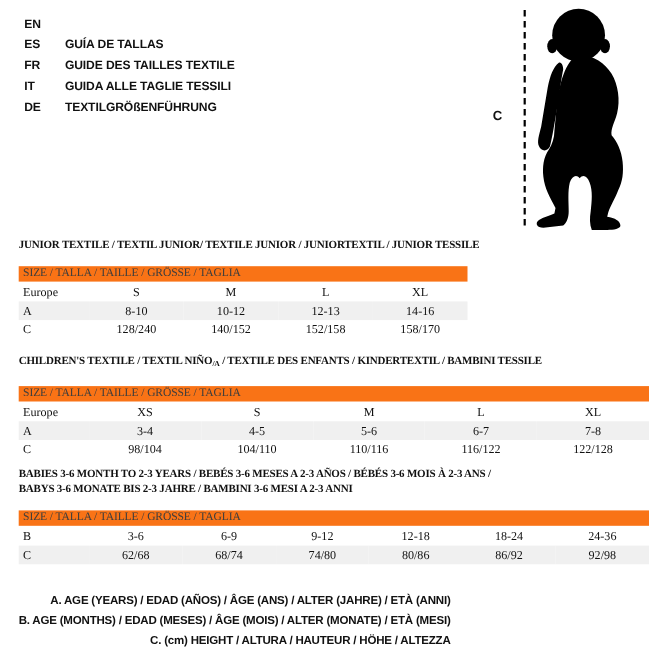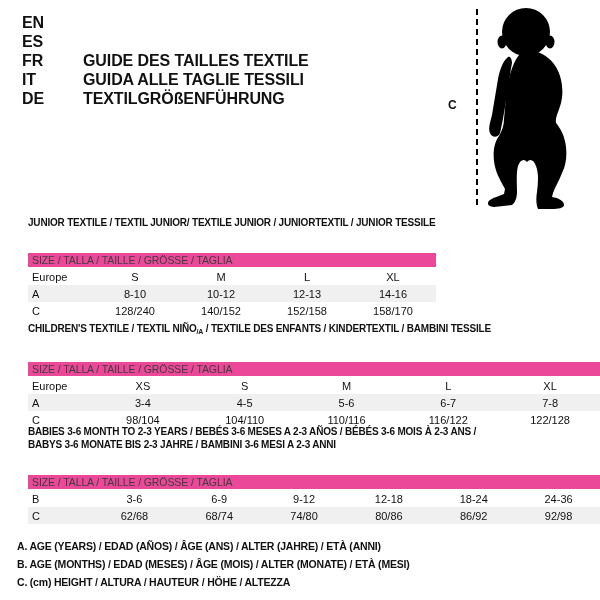--- a/index.html
+++ b/index.html
@@ -3,59 +3,60 @@
 <meta charset="utf-8">
 <style>
   html,body{margin:0;padding:0;}
   body{
     width:600px;height:600px;position:relative;background:#ffffff;
     font-family:"Liberation Sans", sans-serif;color:#111;
     overflow:hidden;
   }
   
   .lang-block{position:absolute;left:22px;top:13px;}
-  .lang-row{display:flex;line-height:19px;font-size:16px;font-weight:bold;letter-spacing:-0.1px;gap:24px;}
+  .lang-row{display:flex;line-height:19px;font-size:11px;font-weight:bold;letter-spacing:-0.1px;}
   .lang-code{width:37px;flex:0 0 37px;}
   
   .figure{position:absolute;left:440px;top:0;width:160px;height:215px;}
   .height-line{position:absolute;left:36px;top:9px;height:196px;width:0;border-left:2px dashed #000;}
   .height-label{position:absolute;left:8px;top:98px;font-size:12px;font-weight:bold;}
   .baby{position:absolute;left:42px;top:5px;}
   
-  .section{position:absolute;left:28px;}
+  .section{position:absolute;left:17px;font-family:Liberation Serif, serif;}
   .sec1{top:216px;width:408px;}
   .sec2{top:322px;width:573px;}
   .sec3{top:425px;width:573px;}
   .section-title{font-size:10px;font-weight:bold;letter-spacing:-0.2px;line-height:13px;white-space:nowrap;}
   .section-title sub{font-size:7px;vertical-align:-2px;}
   .size-bar{
-    margin-top:24px;background:#ec4899;color:#3d3d3d;
+    margin-top:13px;background:#f97316;color:#3d3d3d;
     font-size:10.5px;line-height:14px;height:14px;padding-left:4px;
     letter-spacing:-0.1px;
   }
   table{border-collapse:collapse;table-layout:fixed;margin-top:1px;}
   .sec1 table{width:408px;}
   .sec2 table,.sec3 table{width:573px;}
   td{font-size:11px;height:17px;padding:0;vertical-align:middle;}
   td.label{text-align:left;padding-left:4px;width:60px;}
   td.data{text-align:center;}
   tr.alt{background:#f0f0f0;}
   
   .notes{position:absolute;left:17px;top:537px;}
-  .note-line{font-size:10.5px;font-weight:bold;line-height:18px;letter-spacing:-0.2px;white-space:nowrap;}
+  .note-line{font-size:10.5px;font-weight:bold;line-height:18px;letter-spacing:-0.2px;white-space:nowrap;text-align:right;}
 </style>
 </head>
 <body>
 
 <div class="lang-block">
   <div class="lang-row">
     <span class="lang-code">EN</span>
   </div>
   <div class="lang-row">
     <span class="lang-code">ES</span>
+    <span class="lang-label">GUÍA DE TALLAS</span>
   </div>
   <div class="lang-row">
     <span class="lang-code">FR</span>
     <span class="lang-label">GUIDE DES TAILLES TEXTILE</span>
   </div>
   <div class="lang-row">
     <span class="lang-code">IT</span>
     <span class="lang-label">GUIDA ALLE TAGLIE TESSILI</span>
   </div>
   <div class="lang-row">

